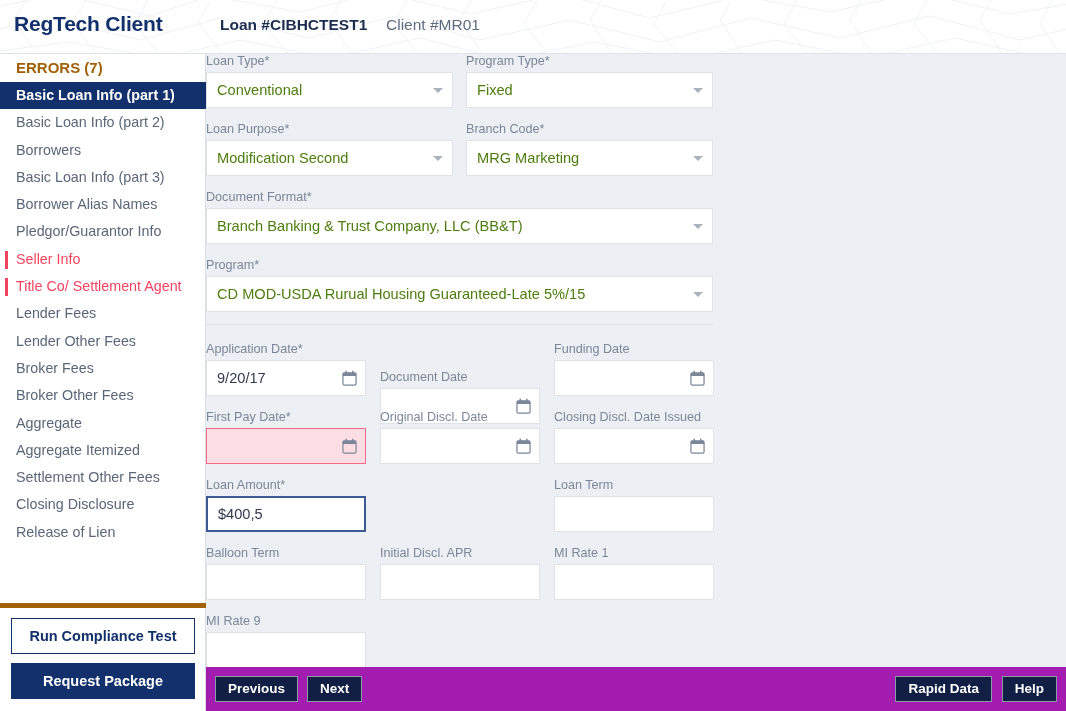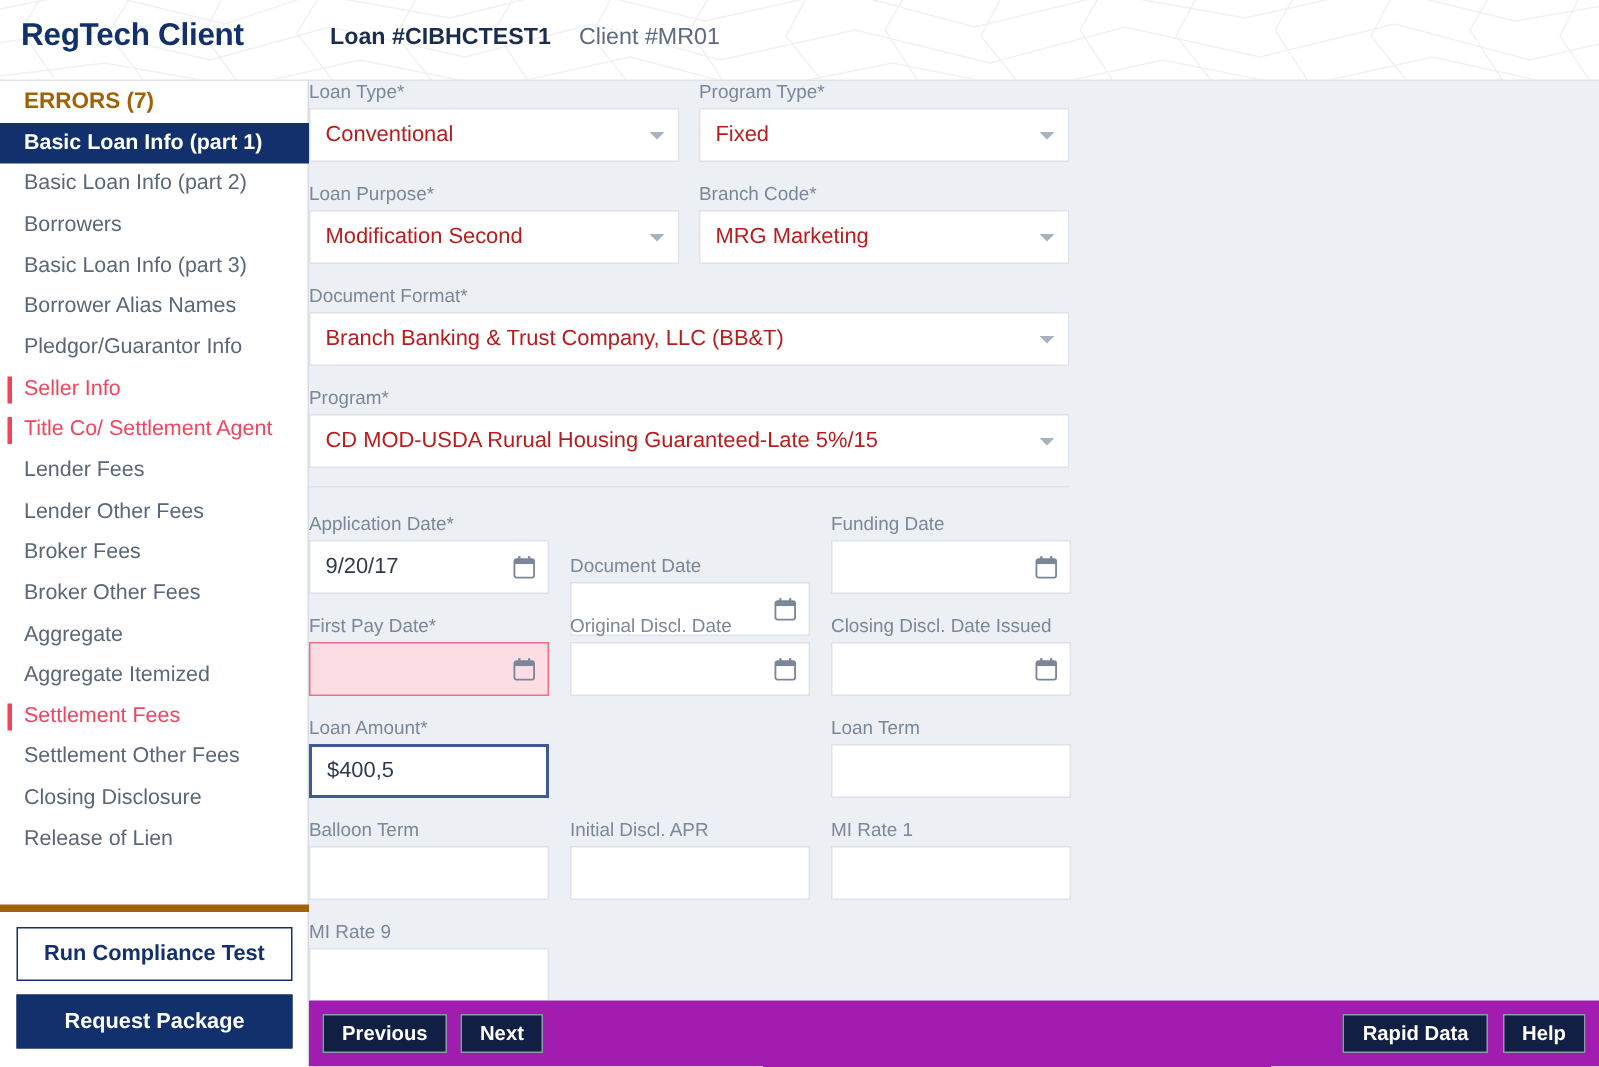--- a/index.html
+++ b/index.html
@@ -89,21 +89,21 @@
   }
   .control {
     position: relative; height: 36px; background: #ffffff;
     border: 1px solid #dfe3e9;
     display: flex; align-items: center;
   }
   .control .val {
     font-size: 14.6px; color: #2f3a4c; padding-left: 10px;
     white-space: nowrap; overflow: hidden;
   }
-  .control.select .val { color: #b91c1c; }
+  .control.select .val { color: #4d7c0f; }
   .caret {
     position: absolute; right: 9px; top: 50%; margin-top: -2px;
     width: 0; height: 0;
     border-left: 5px solid transparent;
     border-right: 5px solid transparent;
     border-top: 5px solid #a9b2bf;
   }
   .control.focused { border: 2px solid #3d5a94; }
   .control.error { background: #fddde4; border: 1px solid #f26c87; }
   .cal-icon {
@@ -175,21 +175,20 @@
         <div class="nav-item">Borrower Alias Names</div>
         <div class="nav-item">Pledgor/Guarantor Info</div>
         <div class="nav-item err">Seller Info</div>
         <div class="nav-item err">Title Co/ Settlement Agent</div>
         <div class="nav-item">Lender Fees</div>
         <div class="nav-item">Lender Other Fees</div>
         <div class="nav-item">Broker Fees</div>
         <div class="nav-item">Broker Other Fees</div>
         <div class="nav-item">Aggregate</div>
         <div class="nav-item">Aggregate Itemized</div>
-        <div class="nav-item err">Settlement Fees</div>
         <div class="nav-item">Settlement Other Fees</div>
         <div class="nav-item">Closing Disclosure</div>
         <div class="nav-item">Release of Lien</div>
       </div>
     <div id="sidebar-actions">
       <div class="side-btn" id="btn-run">Run Compliance Test</div>
       <div class="side-btn" id="btn-request">Request Package</div>
     </div>
   </div>
 

